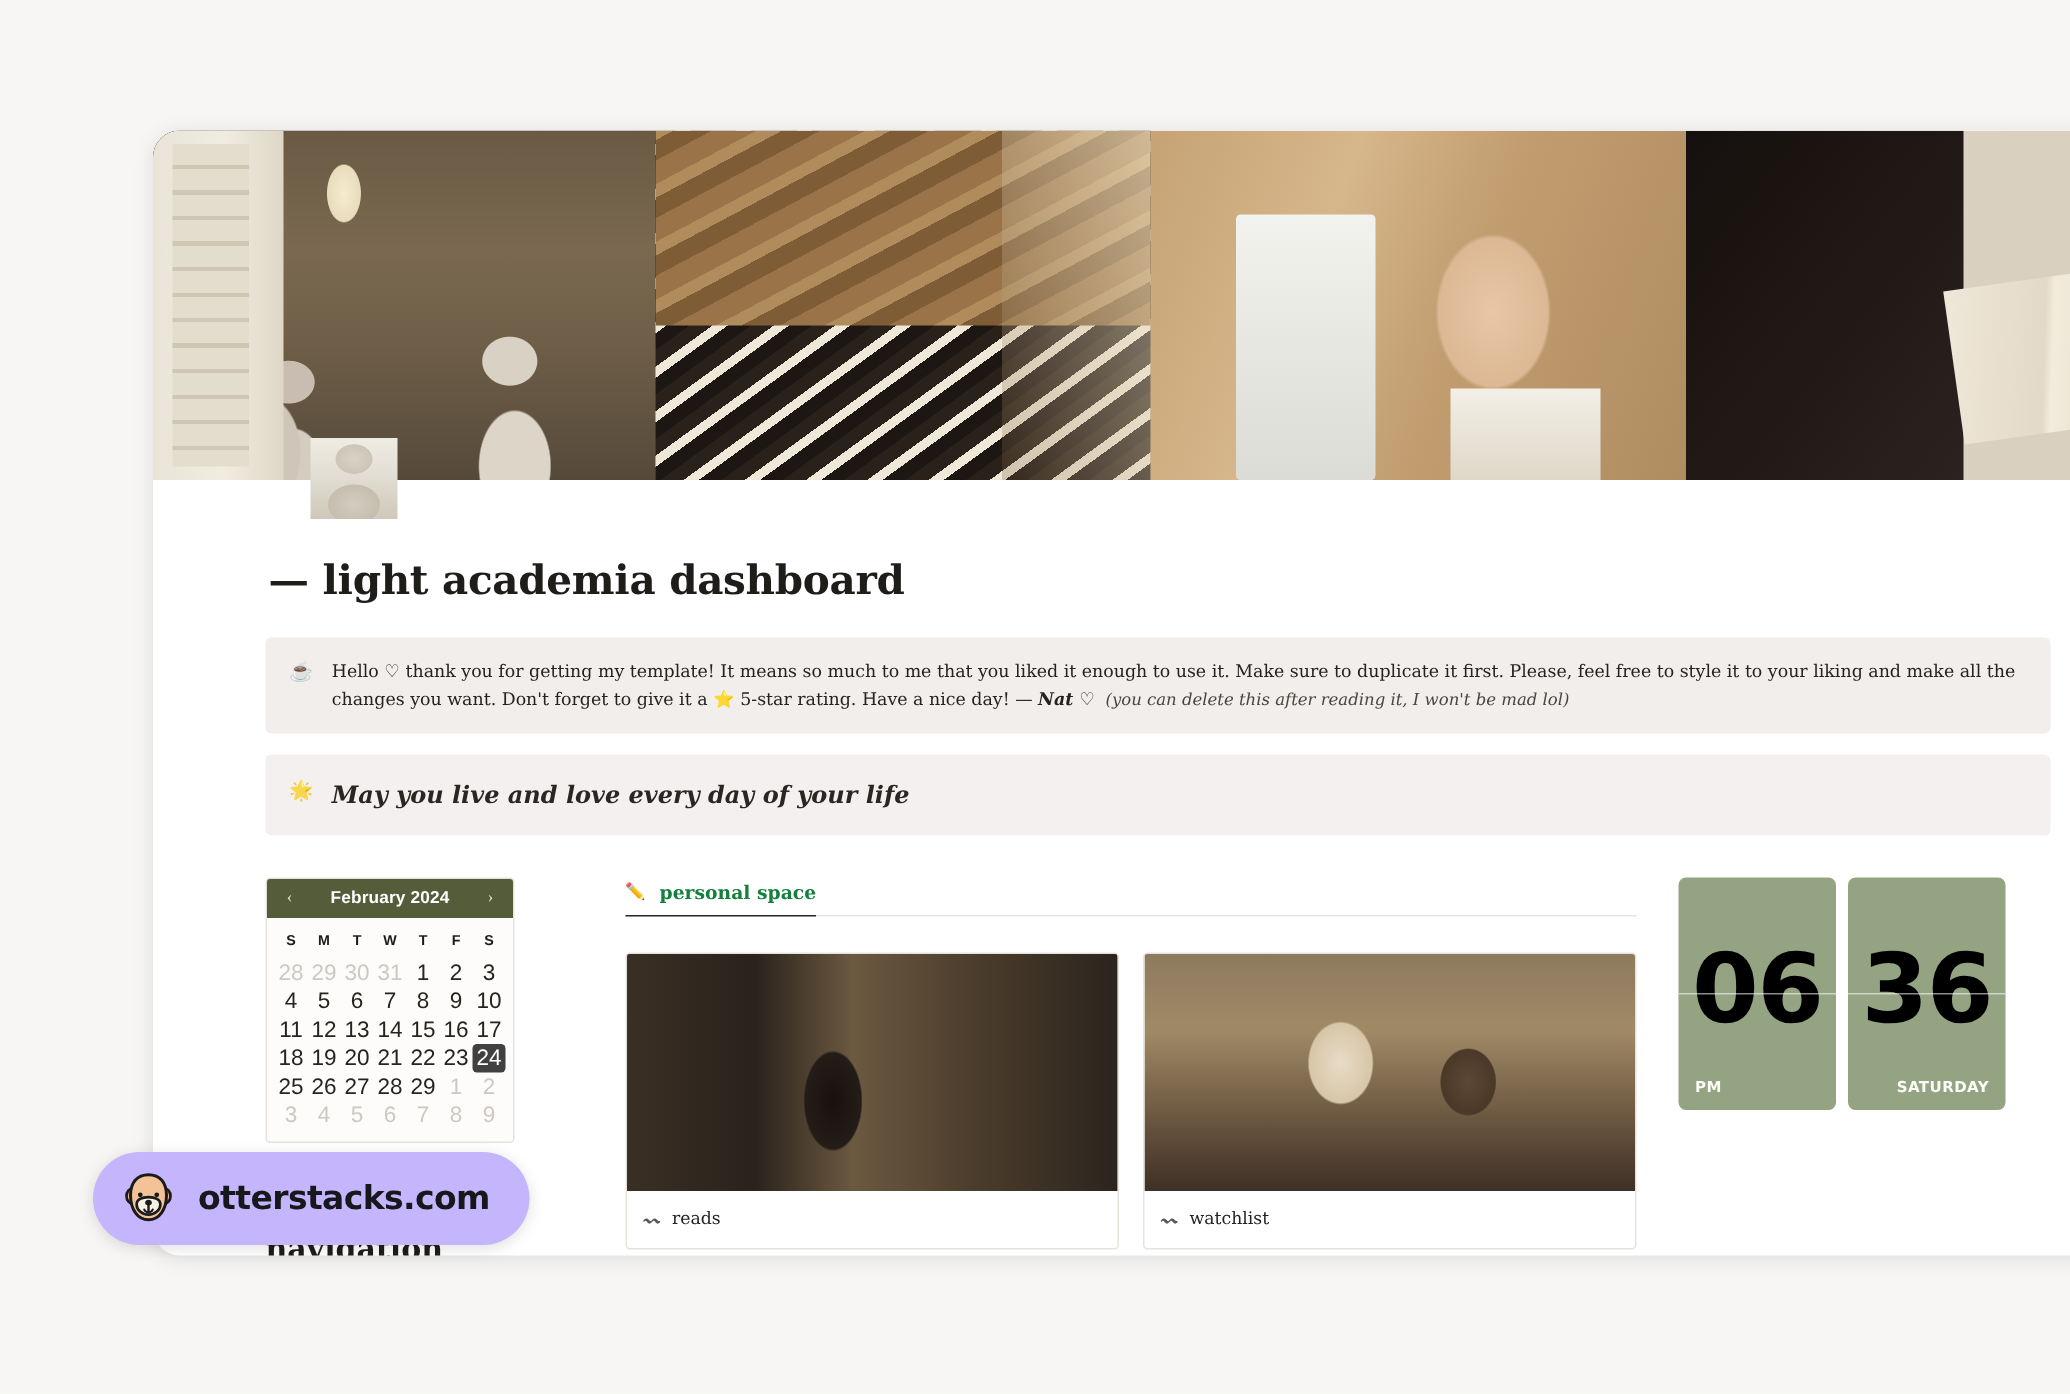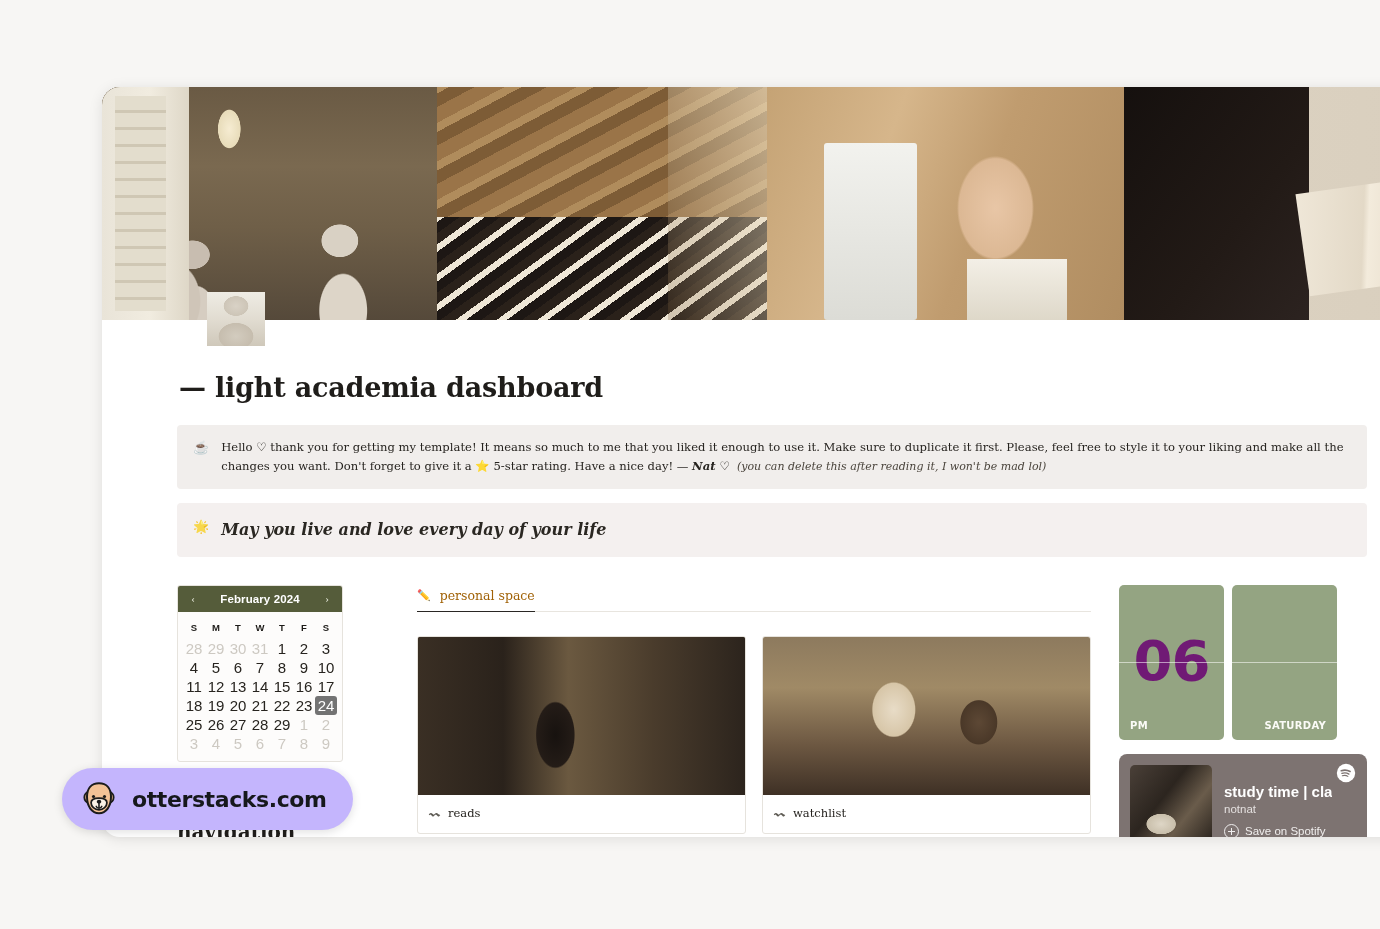--- a/index.html
+++ b/index.html
@@ -249,21 +249,21 @@
   }
   #cal-grid .day {
     font-size: 15px;
     color: #27241f;
     text-align: center;
     padding: 3px 0;
     line-height: 13px;
   }
   #cal-grid .day.muted { color: #cdc9c2; }
   #cal-grid .day.today {
-    background: #737373;
+    background: #404040;
     color: #ffffff;
     border-radius: 3px;
   }
 
   #academic-nav-title {
     font-family: "DejaVu Serif", serif;
     font-size: 20px;
     font-weight: 700;
     color: #1f1d1a;
     margin-top: 34px;
@@ -274,21 +274,22 @@
     display: inline-flex;
     align-items: center;
     gap: 9px;
     padding-bottom: 8px;
     border-bottom: 1.6px solid #2a2724;
   }
   #ps-tab .pencil { font-size: 11px; }
   #ps-label {
     font-family: "DejaVu Serif", serif;
     font-size: 12.5px;
-    color: #a16207;
+    color: #15803d;
+    font-weight: bold;
   }
   #ps-rule {
     height: 1px;
     background: #e8e5df;
     margin-top: -1px;
   }
 
   #card-grid {
     display: grid;
     grid-template-columns: 1fr 1fr;
@@ -346,22 +347,22 @@
     height: 1px;
     background: rgba(255,255,255,0.55);
   }
   .flip-num {
     position: absolute;
     left: 0; right: 0; top: 50%;
     transform: translateY(-52%);
     text-align: center;
     font-family: "DejaVu Sans", sans-serif;
     font-weight: 700;
-    font-size: 56px;
-    color: #701a75;
+    font-size: 64px;
+    color: #000000;
     letter-spacing: -1px;
   }
   .flip-sub {
     position: absolute;
     bottom: 9px;
     font-family: "DejaVu Sans", sans-serif;
     font-weight: 700;
     font-size: 10px;
     color: #fbfbf7;
     letter-spacing: 0.3px;
@@ -585,42 +586,25 @@
         </div>
 
         <div class="col-right">
 
           <div id="flip-clock">
             <div class="flip-card">
               <div class="flip-num">06</div>
               <div class="flip-sub left">PM</div>
             </div>
             <div class="flip-card">
+              <div class="flip-num">36</div>
               <div class="flip-sub right">SATURDAY</div>
             </div>
           </div>
 
-          <div id="spotify">
-            <div id="spotify-art"></div>
-            <div id="spotify-info">
-              <div id="spotify-title">study time | cla</div>
-              <div id="spotify-artist">notnat</div>
-              <div id="spotify-save">
-                <span class="plus-circle"></span>
-                <span>Save on Spotify</span>
-              </div>
-            </div>
-            <svg id="spotify-logo" viewBox="0 0 24 24">
-              <circle cx="12" cy="12" r="11" fill="#ffffff"></circle>
-              <path d="M6.3 9.2c3.6-1.05 7.6-.8 10.6 1.05" stroke="#7d7371" stroke-width="1.9" fill="none" stroke-linecap="round"></path>
-              <path d="M7 12.4c2.9-.85 6.1-.6 8.5.9" stroke="#7d7371" stroke-width="1.6" fill="none" stroke-linecap="round"></path>
-              <path d="M7.6 15.3c2.3-.7 4.8-.5 6.7.7" stroke="#7d7371" stroke-width="1.3" fill="none" stroke-linecap="round"></path>
-            </svg>
-
-          </div>
 
         </div>
       </div>
     </div>
   </div>
 
   <div id="watermark">
     <svg width="40" height="40" viewBox="0 0 48 48">
       <ellipse cx="12" cy="22" rx="5.6" ry="6.4" fill="#f0b98a" stroke="#1b1b1b" stroke-width="2.2"></ellipse>
       <ellipse cx="36" cy="22" rx="5.6" ry="6.4" fill="#f0b98a" stroke="#1b1b1b" stroke-width="2.2"></ellipse>

